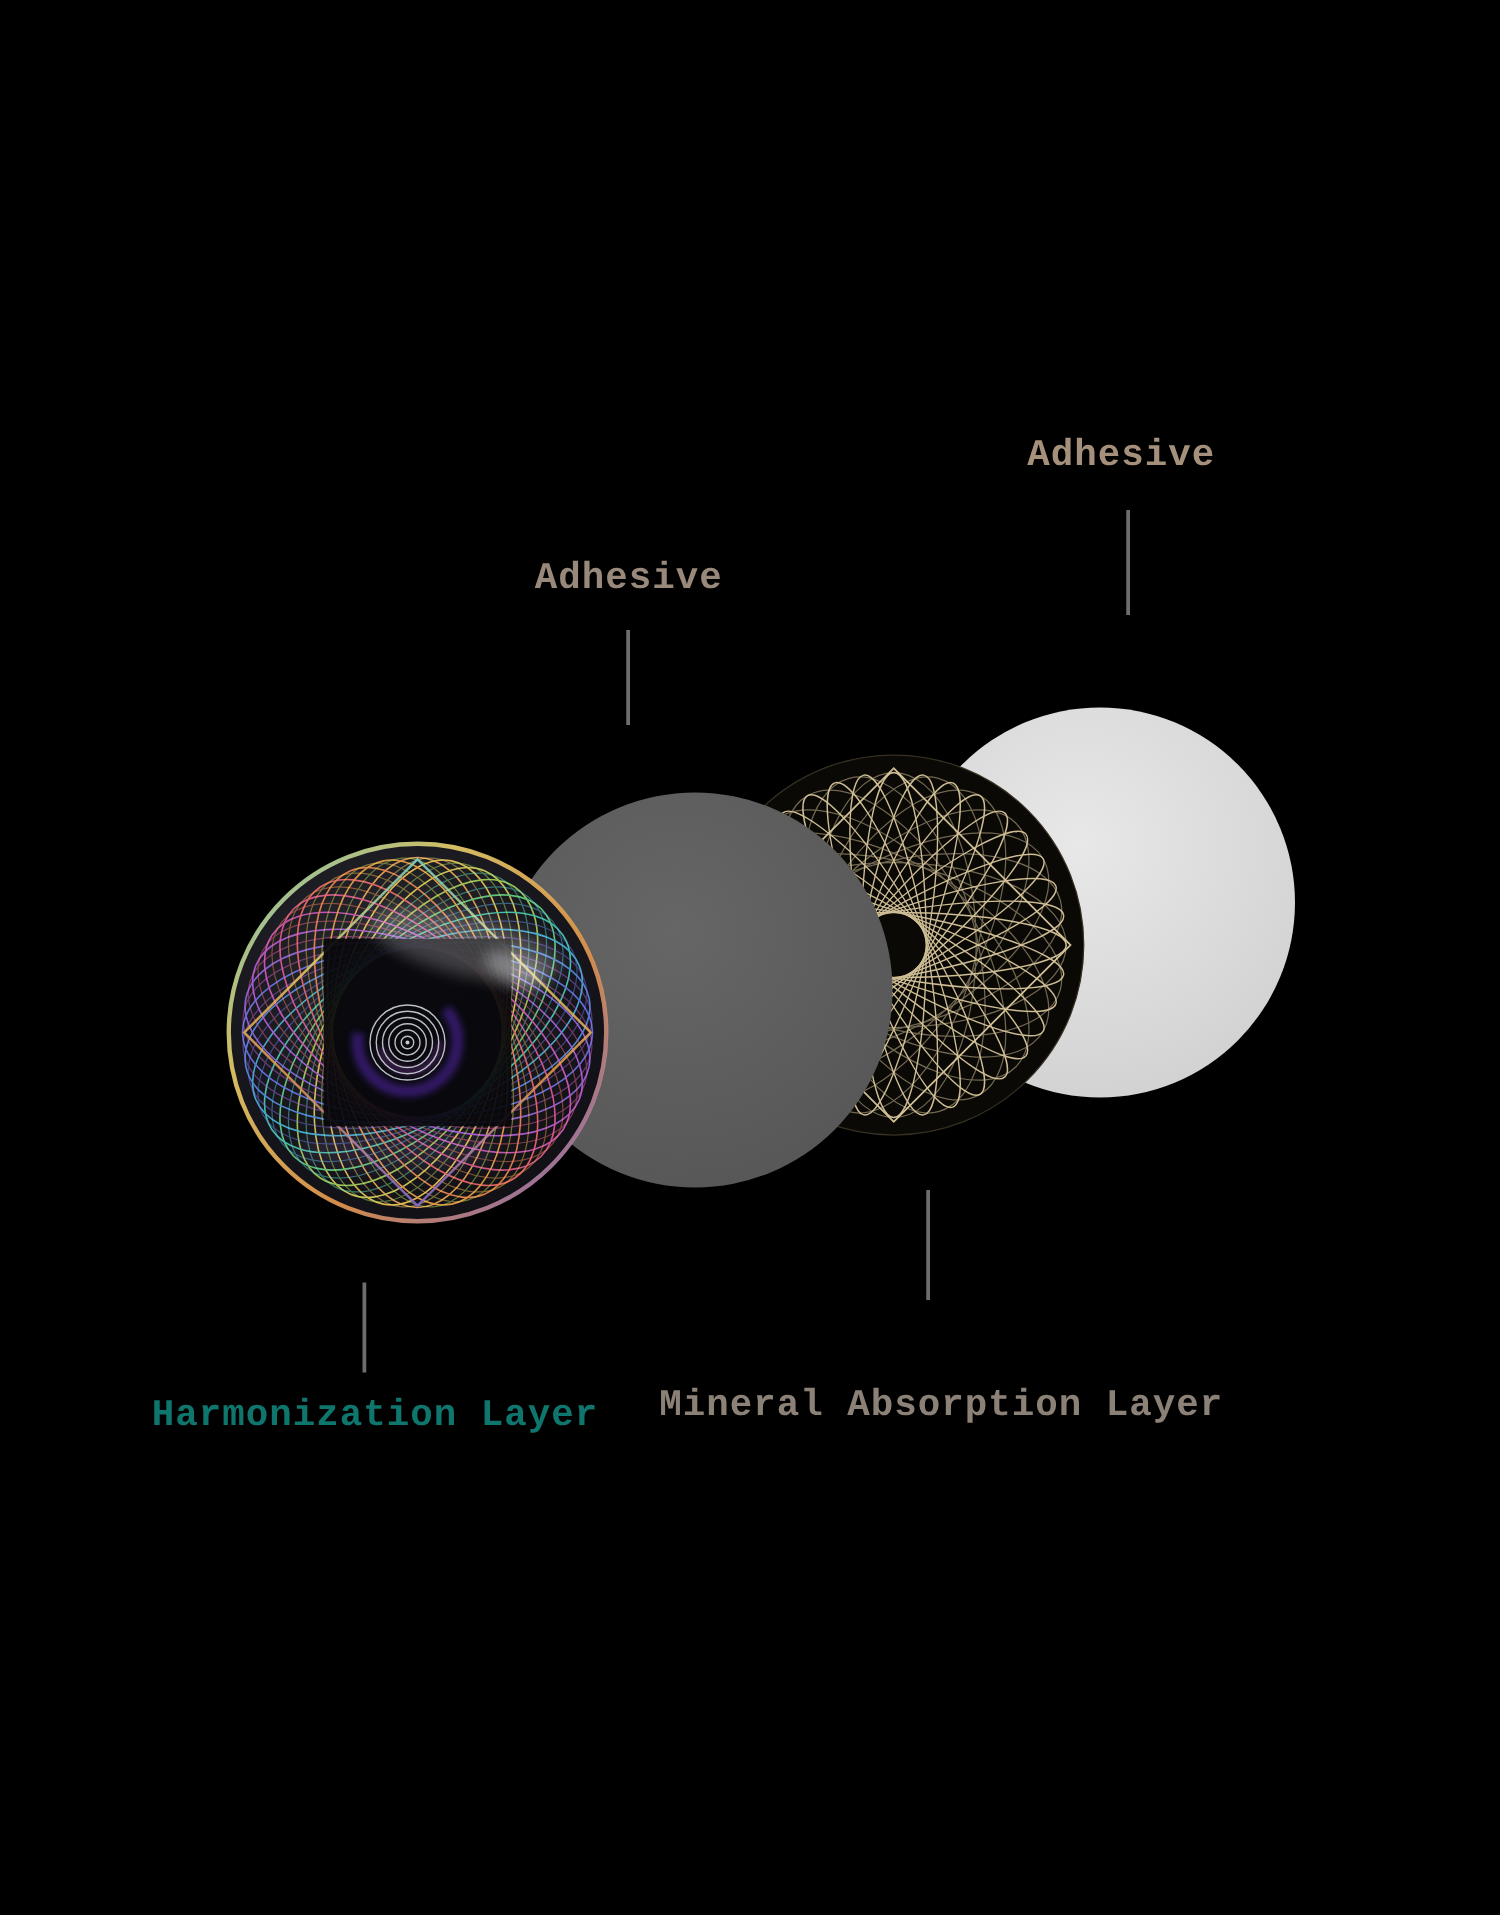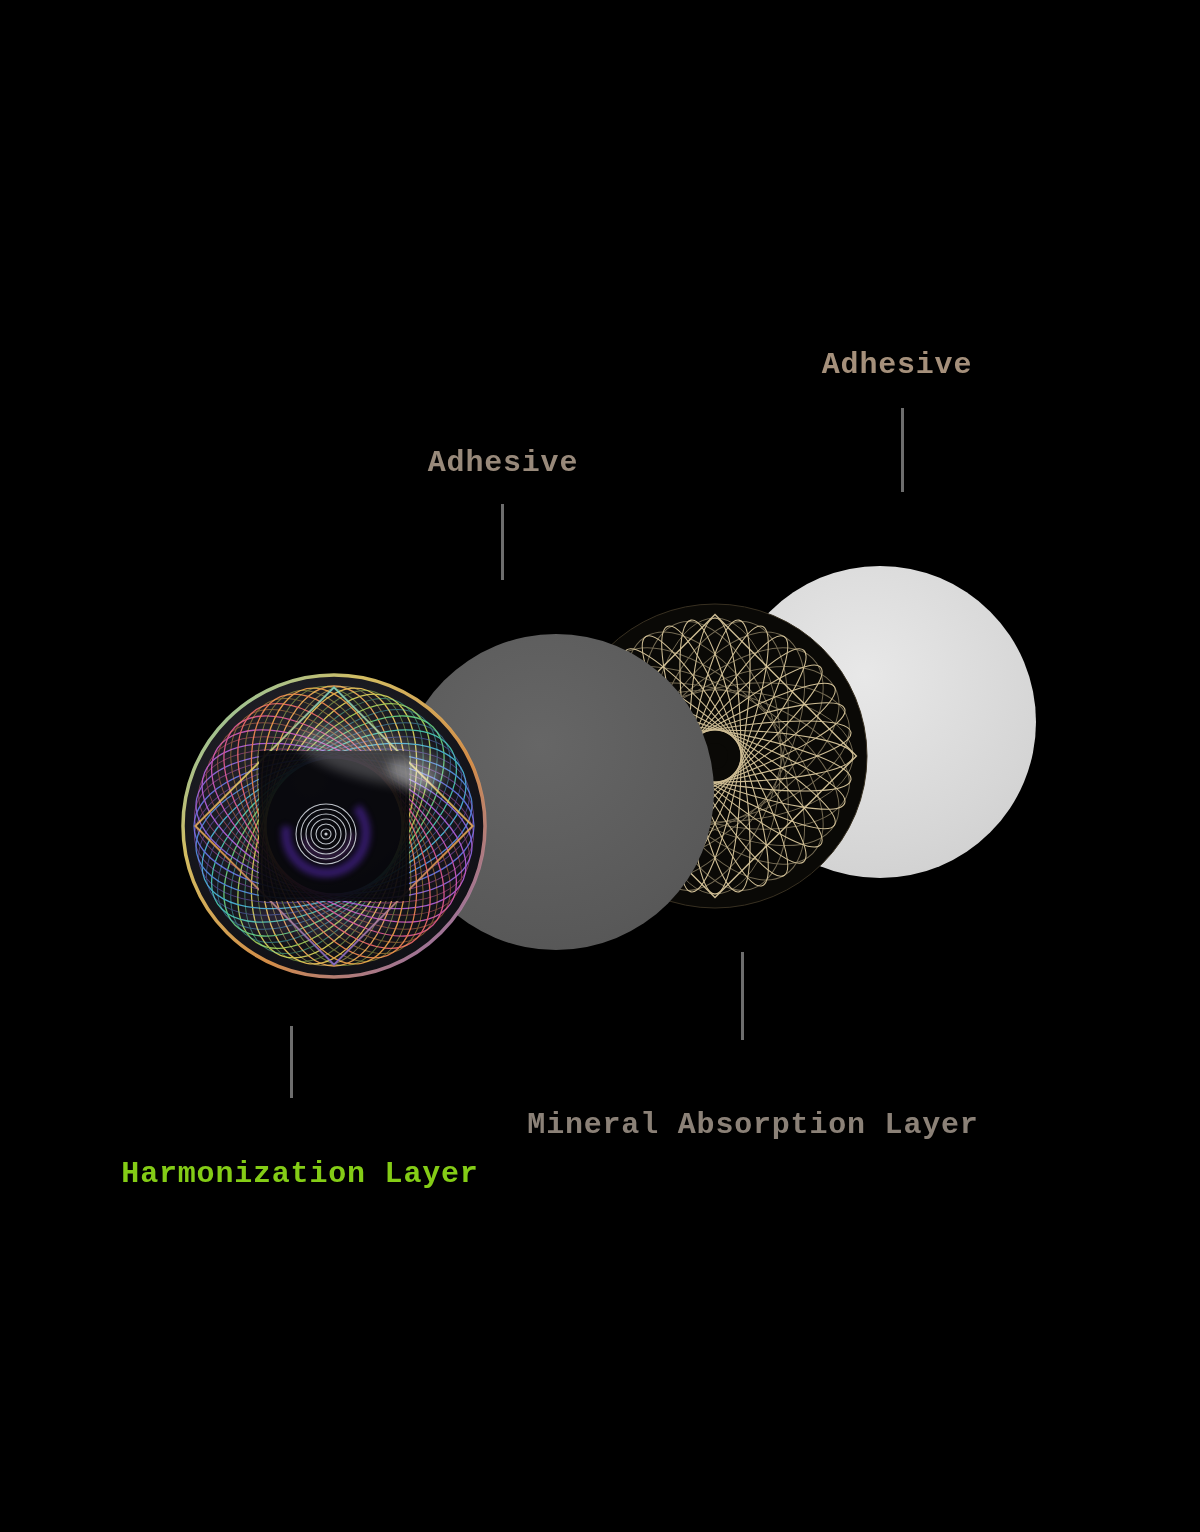--- a/index.html
+++ b/index.html
@@ -41,21 +41,21 @@
     transform: translateX(-50%);
     font-size: 30px;
     font-weight: 700;
     letter-spacing: 0.8px;
     white-space: nowrap;
     z-index: 50;
   }
   .label-adhesive-top  { left: 897px; top: 348px;  color: #a5907b; }
   .label-adhesive-mid  { left: 503px; top: 446px;  color: #98897a; }
   .label-mineral       { left: 753px; top: 1108px; color: #8b8177; }
-  .label-harmonization { left: 300px; top: 1157px; color: #84cc16; text-align: right; }
+  .label-harmonization { left: 300px; top: 1116px; color: #0f766e; text-align: right; }
 </style>
 </head>
 <body>
 
 <div id="canvas">
 
   <div class="layer-label label-adhesive-top">Adhesive</div>
   <div class="layer-label label-adhesive-mid">Adhesive</div>
   <div class="layer-label label-mineral">Mineral Absorption Layer</div>
   <div class="layer-label label-harmonization">Harmonization Layer</div>

